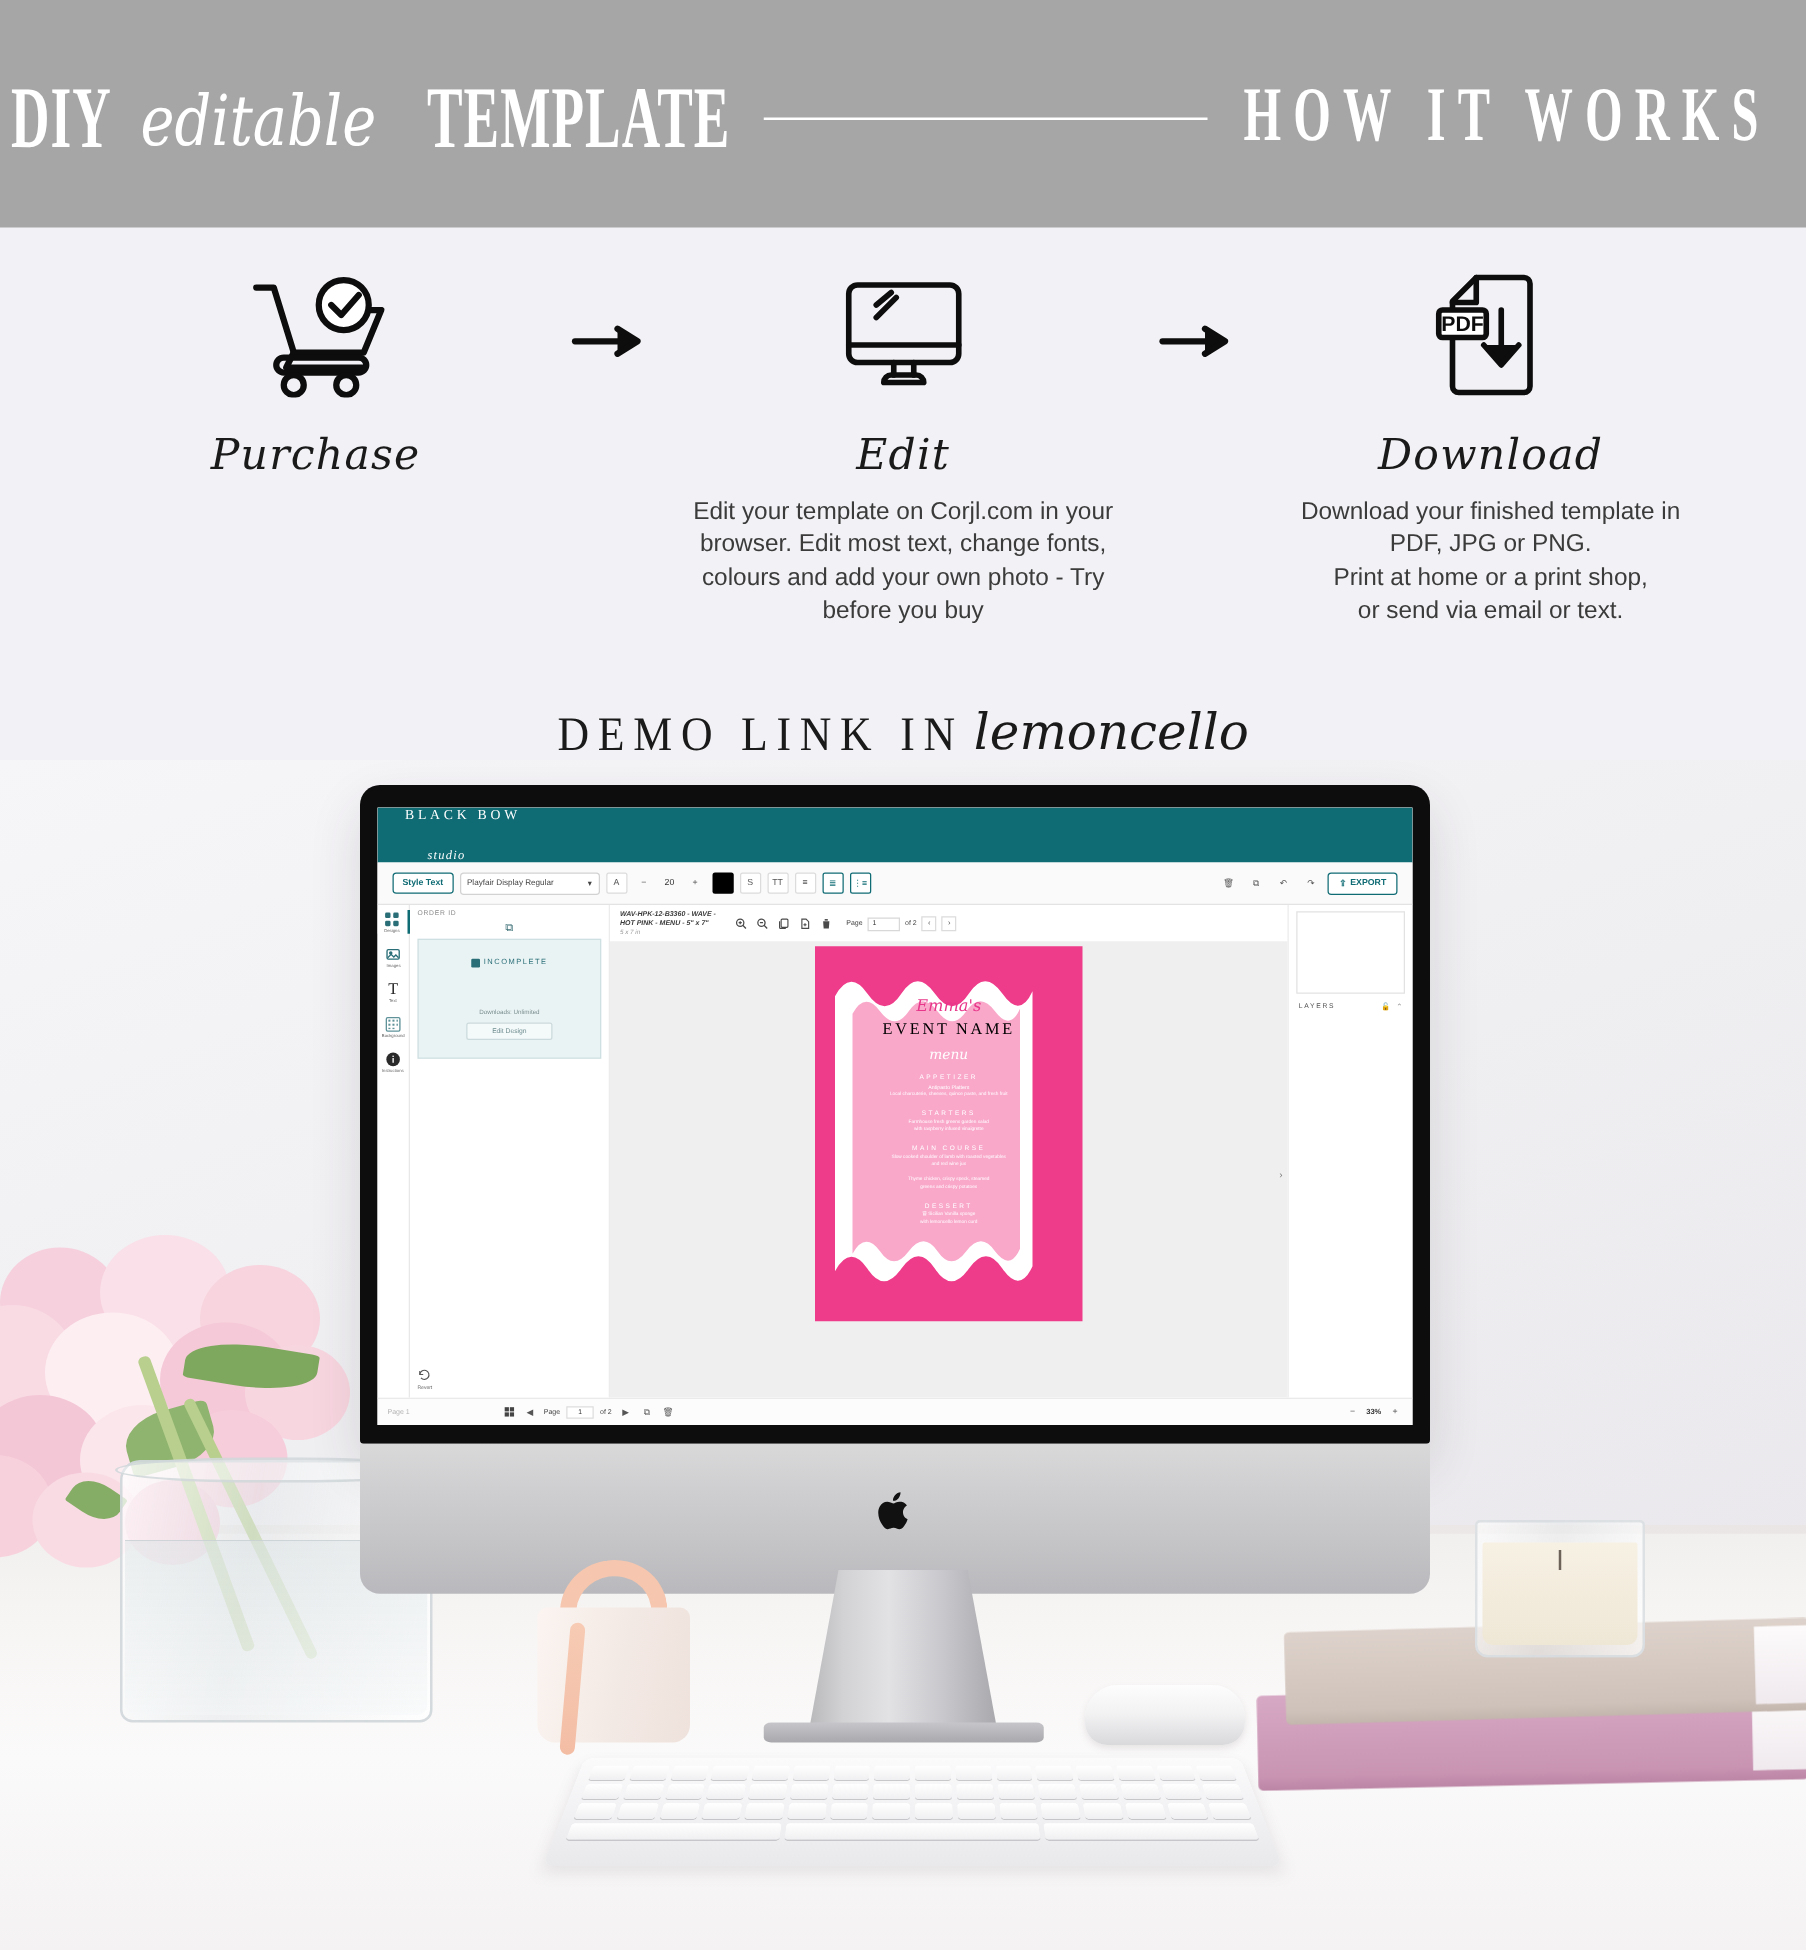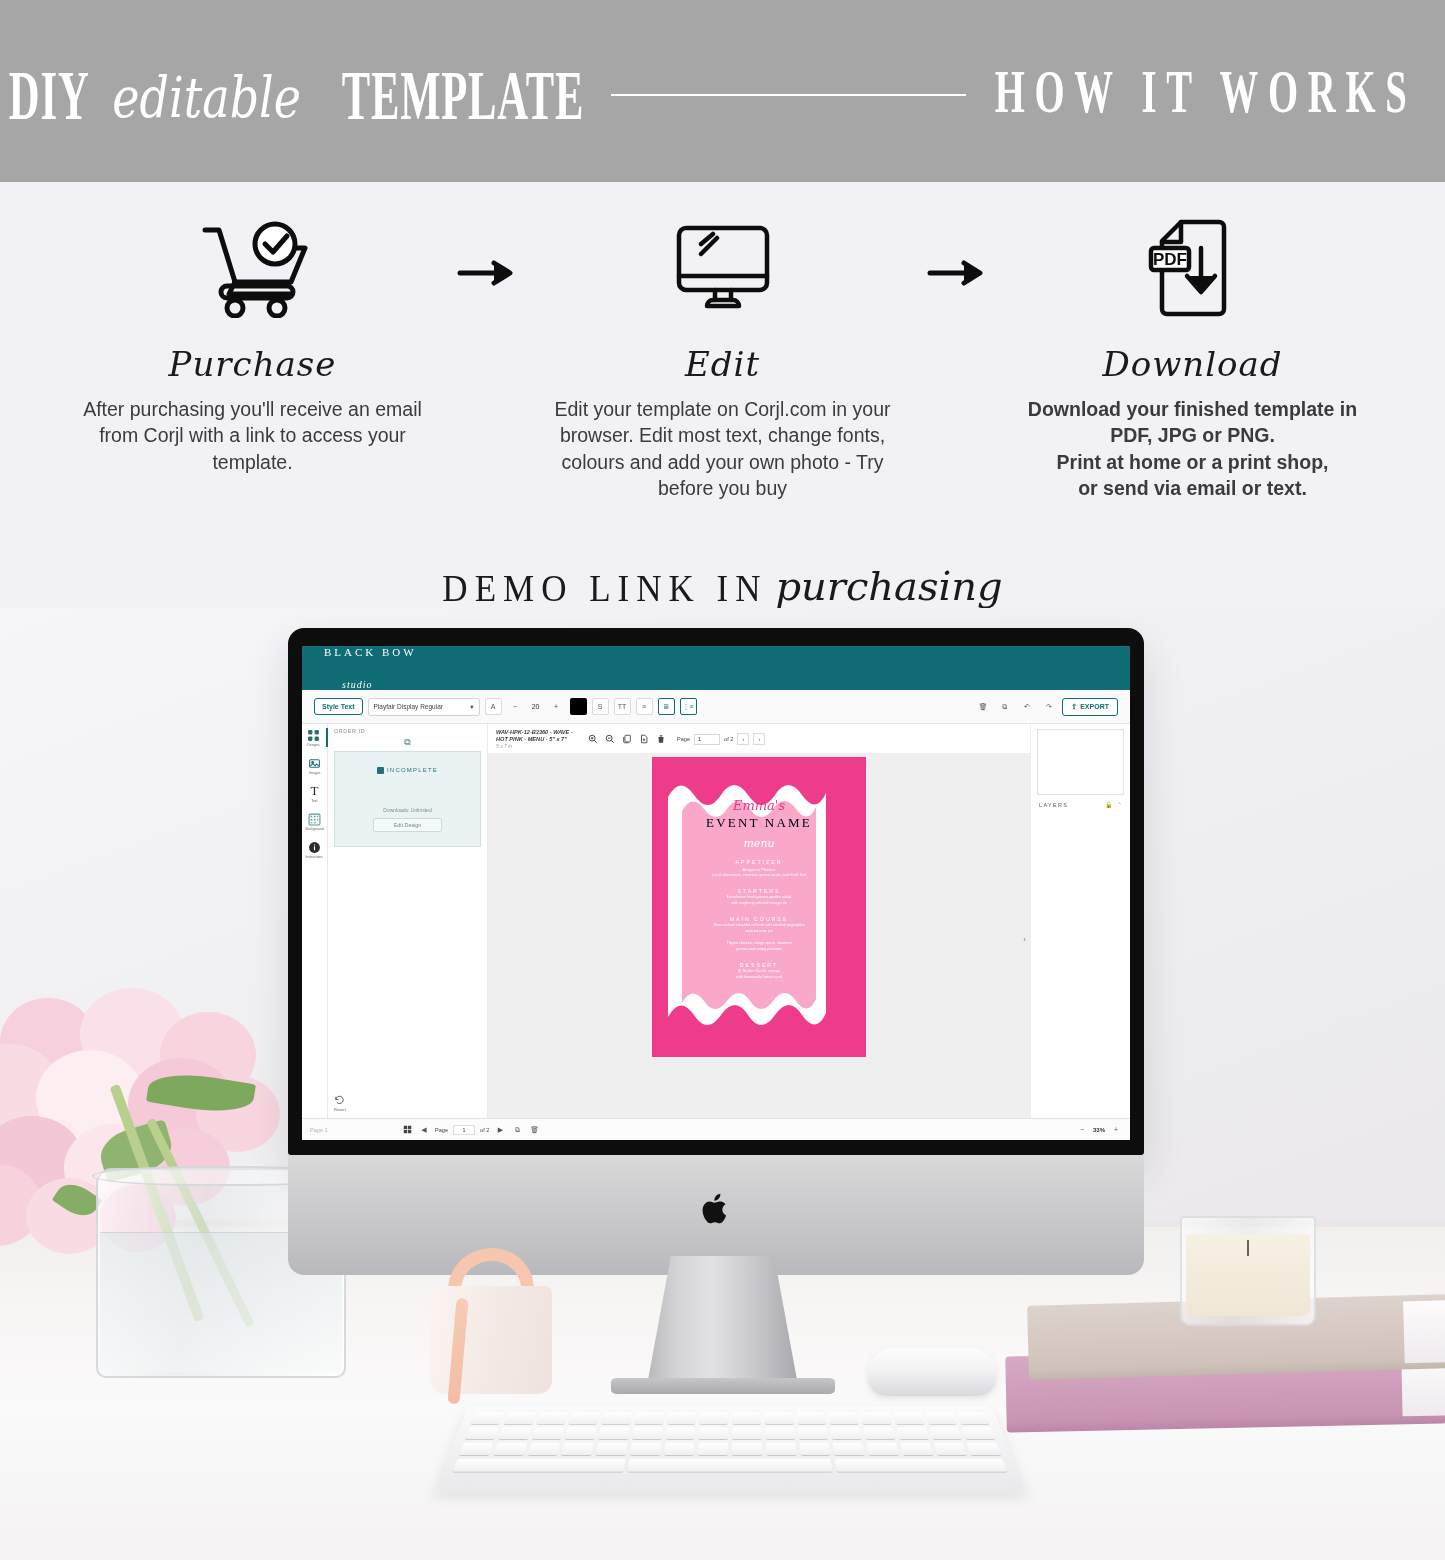--- a/index.html
+++ b/index.html
@@ -416,21 +416,20 @@
         <path d="M38 64 h56 l14 -34 h-30"></path>
         <path d="M38 64 l-6 12 h62"></path>
         <rect x="24" y="68" width="72" height="12" rx="6"></rect>
         <circle cx="38" cy="90" r="8"></circle>
           <circle cx="80" cy="90" r="8"></circle>
         <circle cx="78" cy="26" r="20" fill="#fff"></circle>
         <path d="M68 26 l8 8 l14 -16"></path>
       </svg>
     </div>
     <div class="step-label">Purchase</div>
-    <div class="step-desc">After purchasing you'll receive an email from Corjl with a link to access your template.</div>
   </div>
 
   <div class="arrow-wrap">
     <svg width="64" height="26" viewBox="0 0 64 26" fill="none" stroke="#0d0d0d" stroke-width="5" stroke-linecap="round" stroke-linejoin="round">
       <path d="M4 13 h46"></path>
         <path d="M38 3 l16 10 l-16 10" fill="#0d0d0d"></path>
     </svg>
   </div>
 
   <div class="step">
@@ -459,29 +458,29 @@
       <svg width="112" height="104" viewBox="0 0 112 104" fill="none" stroke="#0d0d0d" stroke-width="4.5" stroke-linecap="round" stroke-linejoin="round">
         <path d="M44 6 h38 a5 5 0 0 1 5 5 v82 a5 5 0 0 1 -5 5 h-52 a5 5 0 0 1 -5 -5 v-68 z"></path>
         <path d="M44 6 v20 h-19"></path>
         <rect x="14" y="32" width="38" height="22" rx="3" fill="#fff"></rect>
         <text x="33" y="49" font-family="Liberation Sans, sans-serif" font-size="17" font-weight="bold" fill="#0d0d0d" stroke="none" text-anchor="middle">PDF</text>
         <path d="M64 32 v40"></path>
         <path d="M50 60 l14 16 l14 -16" fill="#0d0d0d"></path>
       </svg>
     </div>
     <div class="step-label">Download</div>
-    <div class="step-desc" style="white-space:pre-line;font-weight:bold;">Download your finished template in PDF, JPG or PNG.
+    <div class="step-desc" style="white-space:pre-line;">Download your finished template in PDF, JPG or PNG.
 Print at home or a print shop,
 or send via email or text.</div>
   </div>
 
 </div>
 
 <div class="demo-line">
-  <span class="demo-caps">DEMO LINK IN</span><span class="demo-script">purchasing</span>
+  <span class="demo-caps">DEMO LINK IN</span><span class="demo-script">lemoncello</span>
 </div>
 
 <div class="scene">
   <div class="wall"></div>
   <div class="desk"></div>
 
   <div class="hydrangea" style="left:-40px; top:380px; width:340px; height:260px;">
     <div class="petal" style="left:40px; top:10px; width:96px; height:88px; background:#f6d0dc;"></div>
     <div class="petal" style="left:120px; top:0px; width:104px; height:92px; background:#fae0e8;"></div>
     <div class="petal" style="left:200px; top:24px; width:96px; height:86px; background:#f7d4de;"></div>

